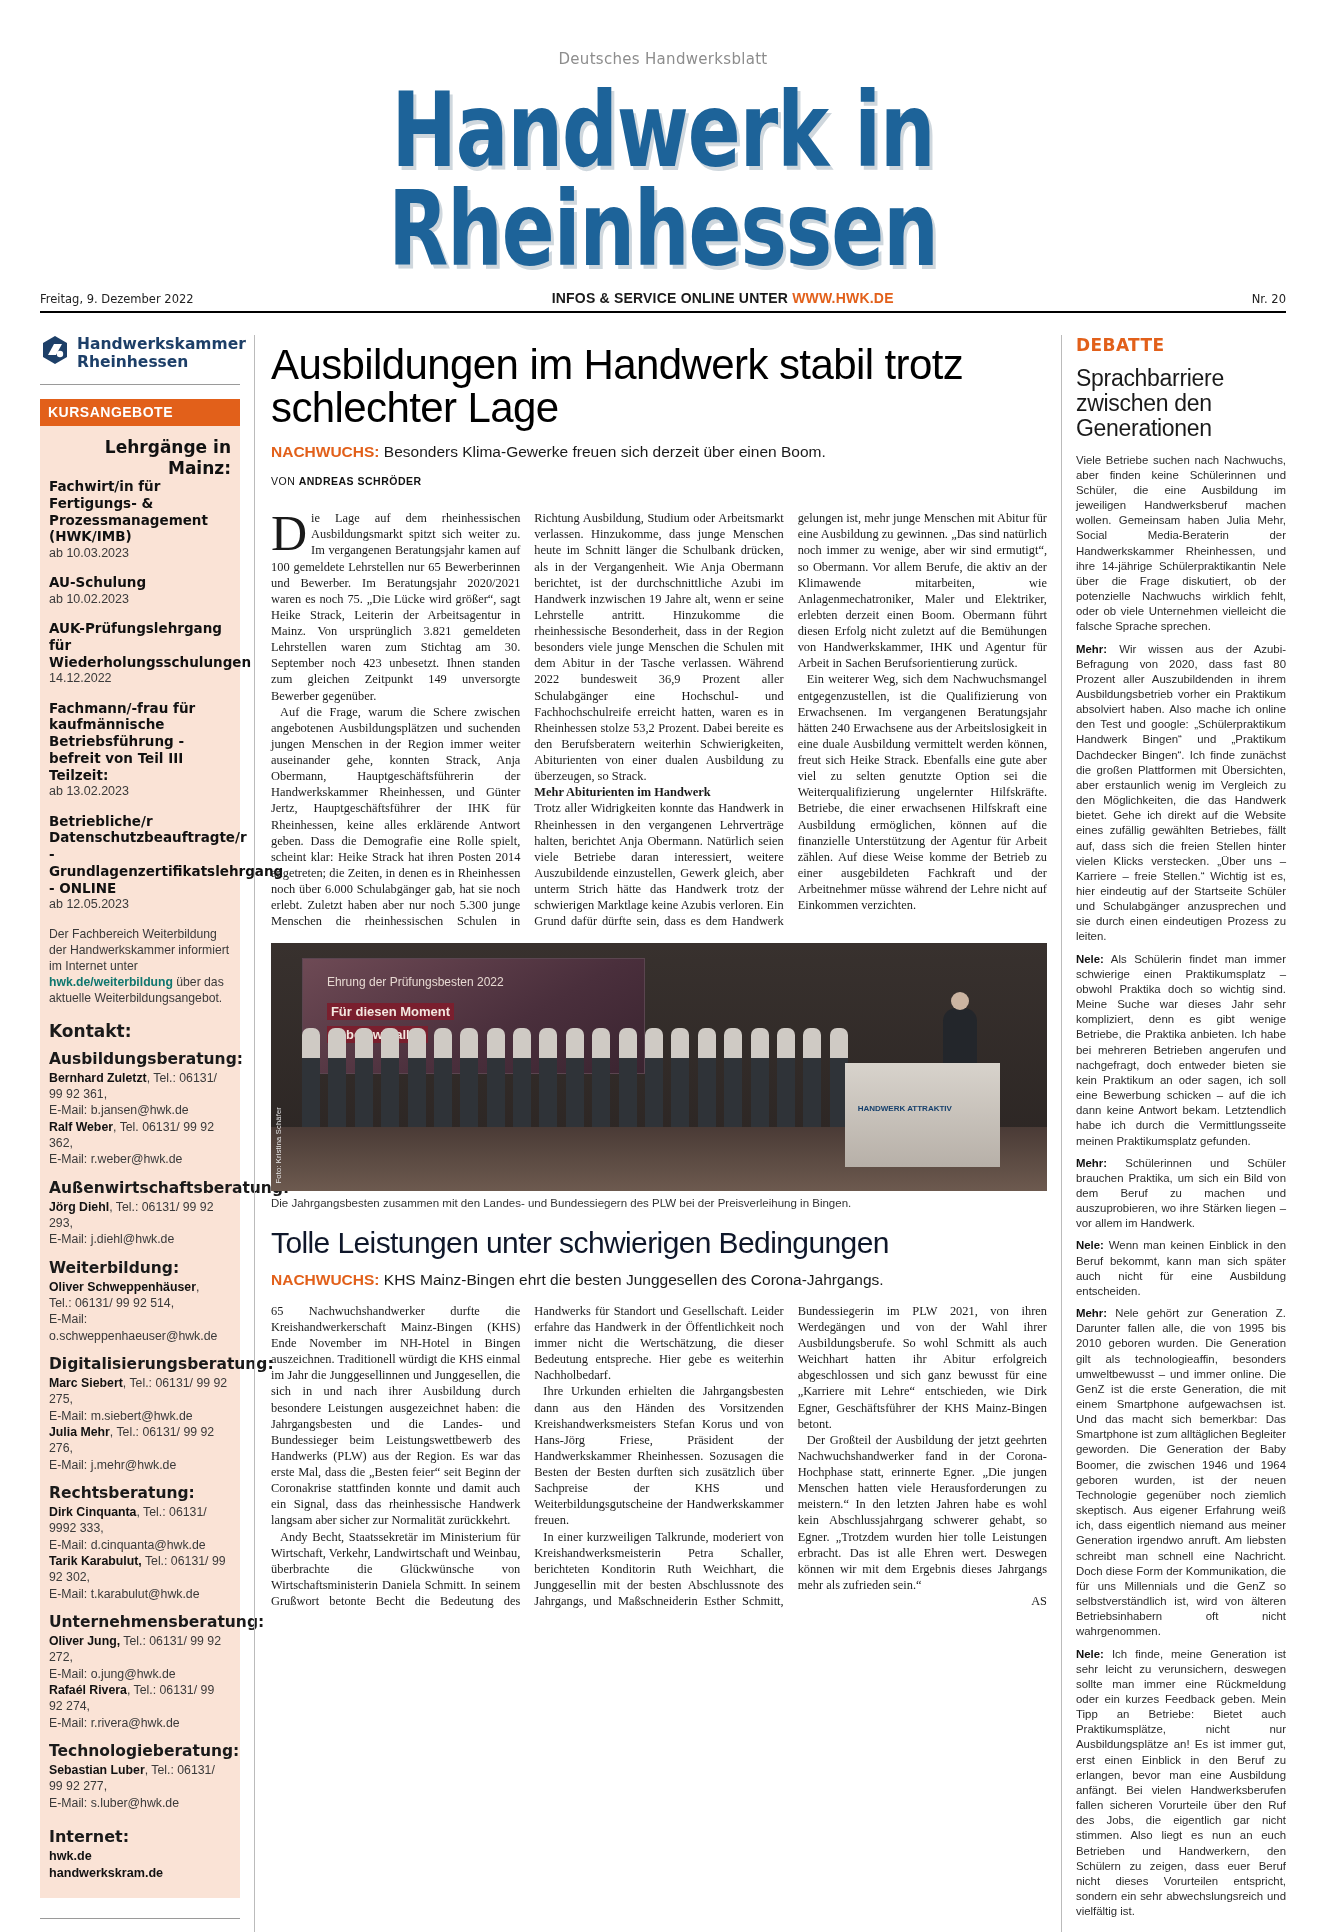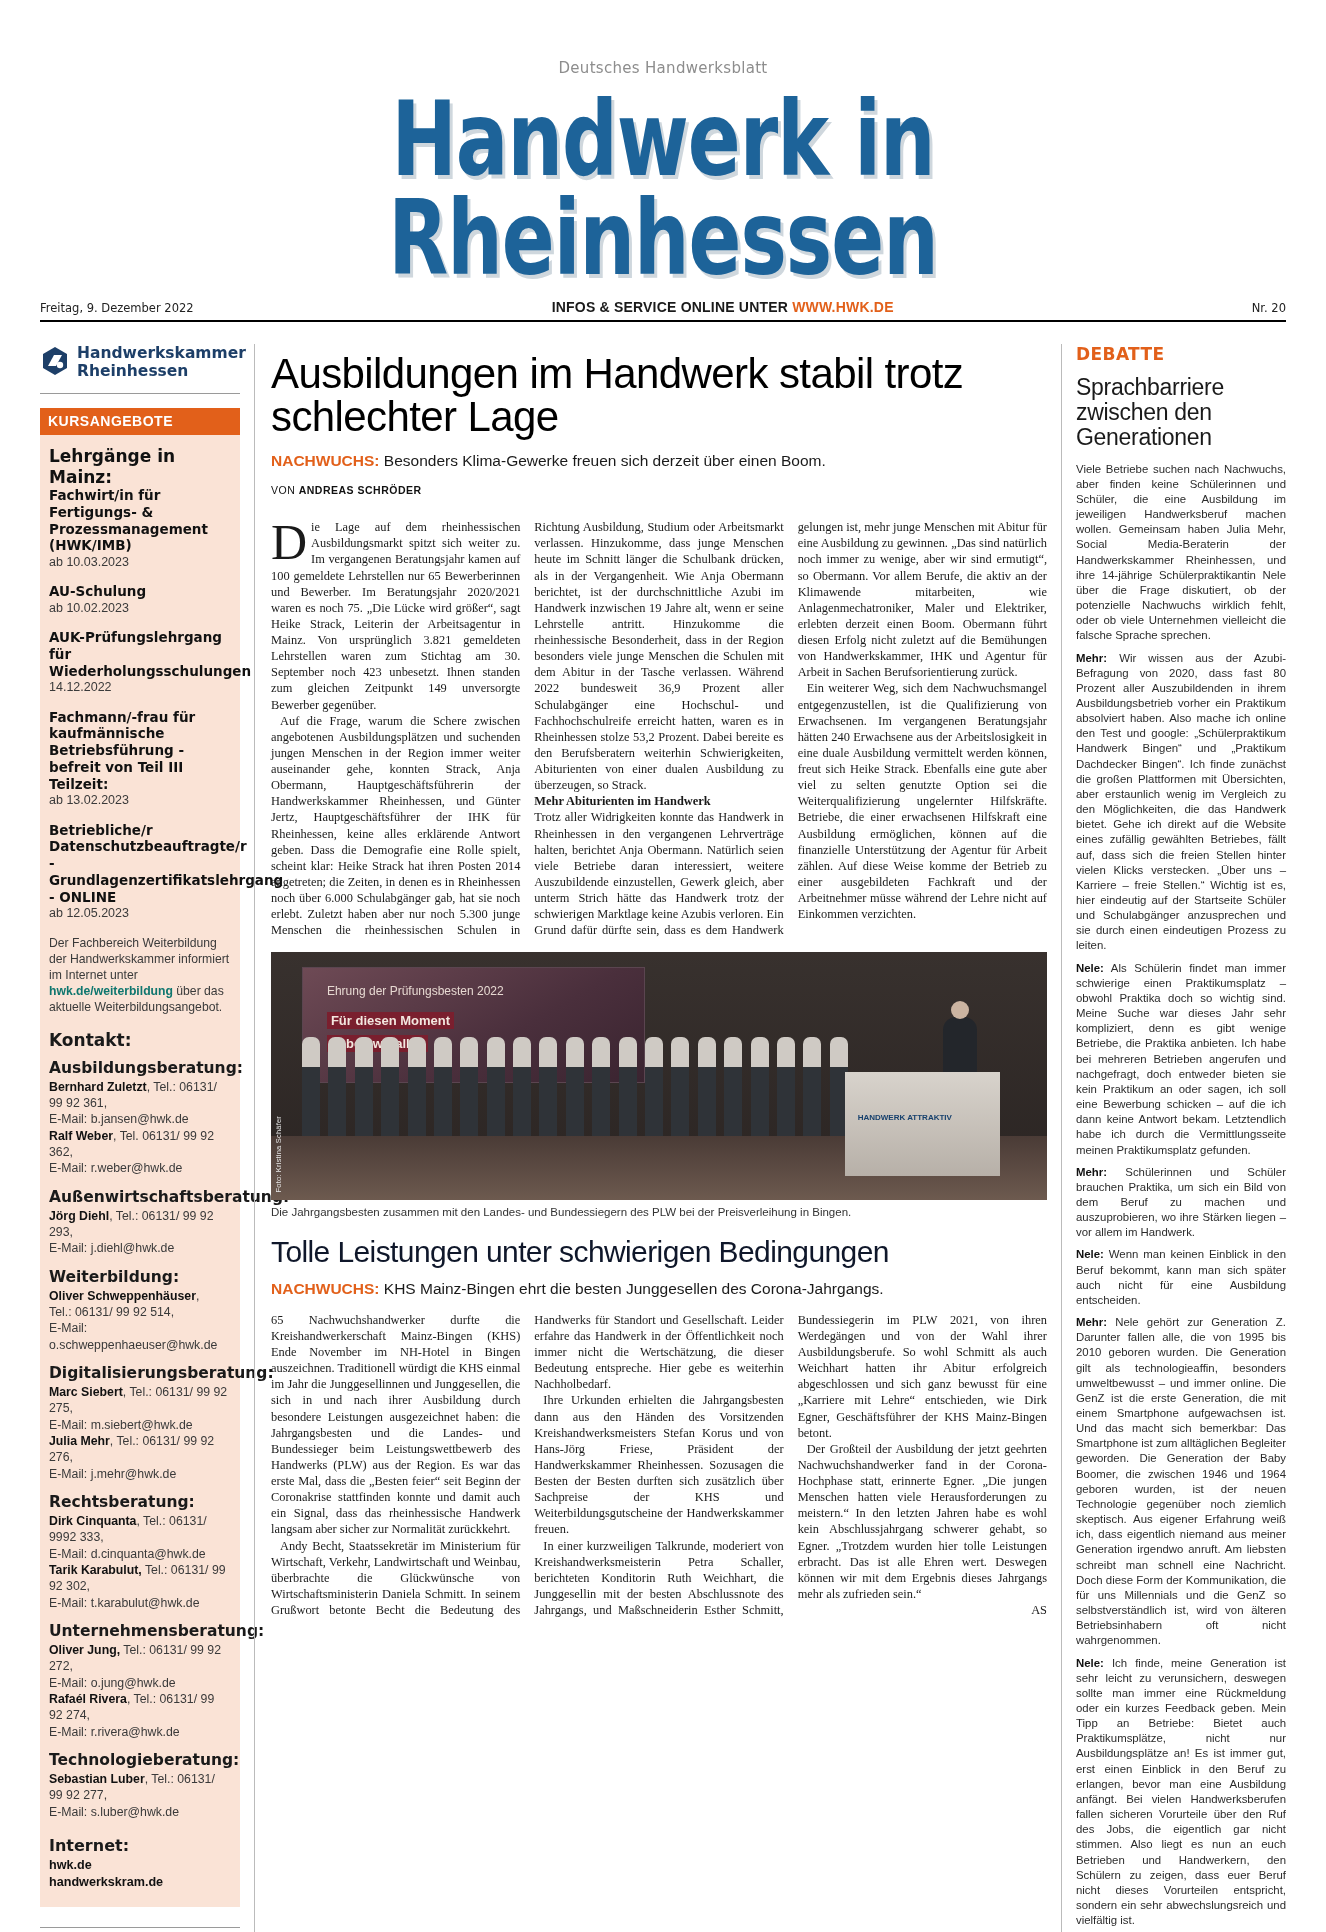--- a/index.html
+++ b/index.html
@@ -3,21 +3,21 @@
 <meta charset="utf-8">
 <style>
   html,body{margin:0;padding:0;background:#ffffff;}
   body{
     width:1326px;height:1932px;
     font-family:"Liberation Sans",sans-serif;
     color:#1a1a1a;
     position:relative;
     overflow:hidden;
   }
-  .page{width:1326px;height:1468px;position:relative;box-sizing:border-box;padding:15px 40px;}
+  .page{width:1326px;height:1468px;position:relative;box-sizing:border-box;padding:6px 40px;}
 
   
   .masthead{padding-top:44px;text-align:center;}
   .kicker{
     font-family:"DejaVu Sans",sans-serif;
     font-size:15px;color:#8d8d8d;letter-spacing:.3px;
   }
   .logotype{
     margin-top:14px;
     font-family:"DejaVu Sans",sans-serif;
@@ -47,39 +47,39 @@
   .grid{
     display:flex;
     margin-top:22px;
     align-items:stretch;
   }
   .col-left{width:200px;flex:0 0 200px;}
   .col-main{flex:1 1 auto;padding:0 14px 0 16px;border-left:1px solid #bbb;border-right:1px solid #bbb;margin-left:14px;margin-right:14px;}
   .col-right{width:210px;flex:0 0 210px;}
 
   
-  .hwk-logo{display:flex;align-items:flex-end;gap:7px;margin-bottom:13px;}
+  .hwk-logo{display:flex;align-items:flex-start;gap:7px;margin-bottom:13px;}
   .hwk-mark{flex:0 0 auto;}
   .hwk-name{
     font-family:"DejaVu Sans",sans-serif;font-weight:bold;
     font-size:15.5px;line-height:1.18;color:#1d3f68;
   }
   .rule{border:0;border-top:1px solid #9a9a9a;margin:10px 0 14px 0;}
 
   .tintbox{background:#fae3d6;padding:0 0 16px 0;}
   .sectionlabel{
     background:#e2601a;color:#fff;font-weight:bold;font-size:14px;
     letter-spacing:.5px;padding:5px 8px 6px 8px;display:block;
   }
   .tintinner{padding:11px 9px 0 9px;}
   .course-title{
     font-family:"DejaVu Sans",sans-serif;font-weight:bold;
     font-size:13.5px;line-height:1.24;color:#111;
   }
-  .course-title.big{font-size:17px;line-height:1.2;}
+  .course-title.big{font-size:17px;line-height:1.2;text-align:right;}
   .course-date{font-size:12.5px;color:#3a3a3a;line-height:1.3;}
   .course-blk{margin-bottom:13px;}
   .note{font-size:12.2px;line-height:1.33;color:#3a3a3a;margin-top:4px;}
   .note b{color:#0f766e;}
 
   .kontakt-h{font-family:"DejaVu Sans",sans-serif;font-weight:bold;font-size:17px;margin:14px 0 10px 0;}
   .svc{margin-bottom:12px;}
   .svc-h{font-family:"DejaVu Sans",sans-serif;font-weight:bold;font-size:15.5px;line-height:1.16;margin-bottom:1px;}
   .svc-l{font-size:12.3px;line-height:1.33;color:#3a3a3a;}
   .svc-l b{color:#111;}

